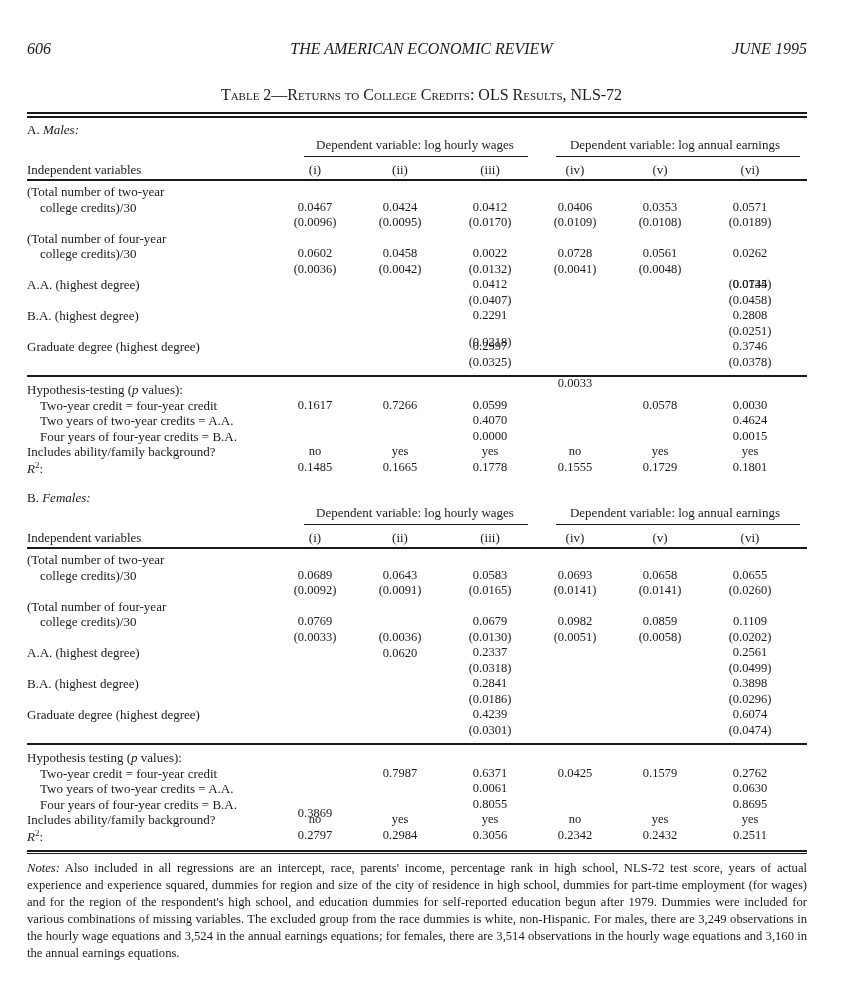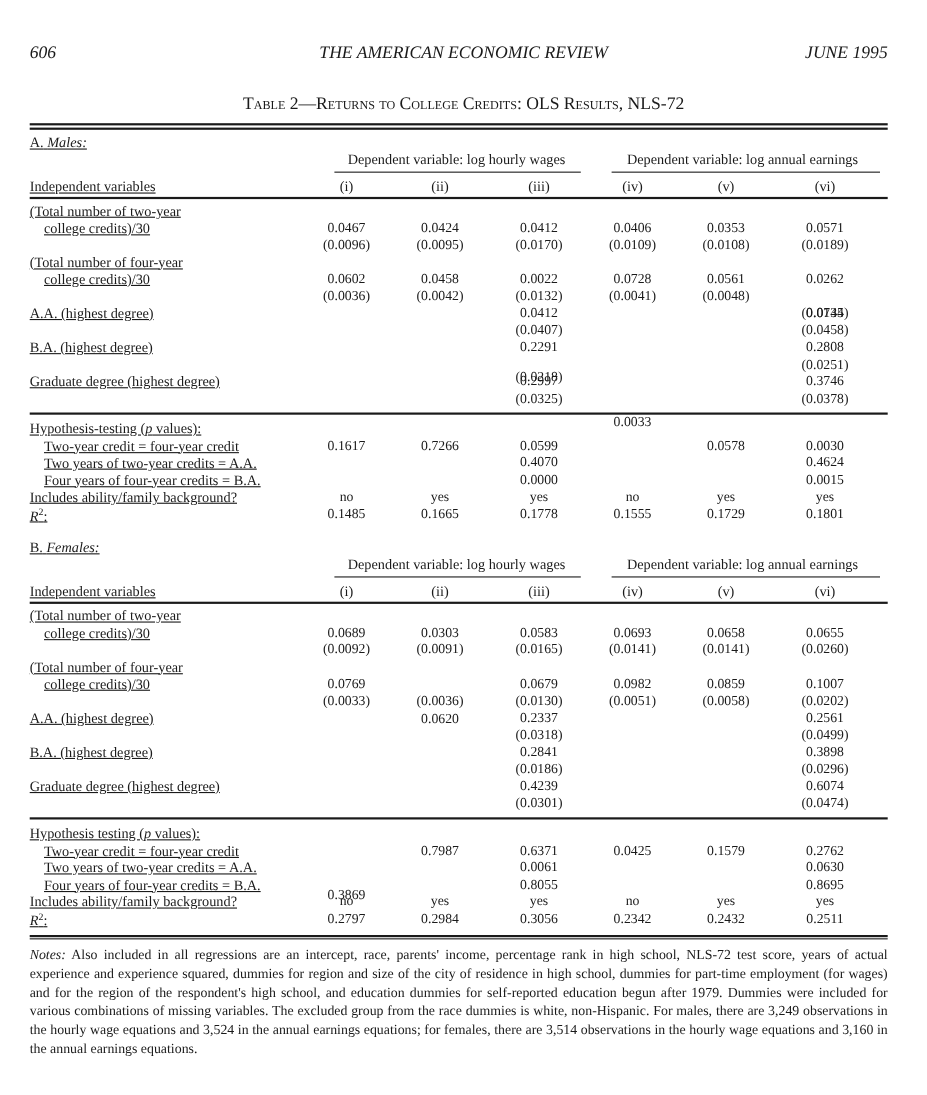--- a/index.html
+++ b/index.html
@@ -4,21 +4,21 @@
 <style>
   html, body { margin:0; padding:0; background:#fff; }
   body { width:843px; height:995px; position:relative; overflow:hidden;
          font-family:"Liberation Serif", "DejaVu Serif", serif; color:#1a1a1a; }
   .abs { position:absolute; }
   .runhead { top:40px; font-size:16px; font-style:italic; }
   .title { top:86px; left:0; width:843px; text-align:center; font-size:16px; }
   .sc { font-variant:small-caps; }
   .rule { position:absolute; left:27px; width:780px; background:#1a1a1a; height:1px; }
   .thick { height:1.5px; }
-  .t { position:absolute; font-size:13px; white-space:nowrap;text-decoration:underline; }
+  .t { position:absolute; font-size:13px; white-space:nowrap; }
   .num { position:absolute; font-size:12.5px; white-space:nowrap; text-align:center; width:70px; }
   .ital { font-style:italic; }
   .grp { position:absolute; font-size:13px; text-align:center; white-space:nowrap; }
   .grpline { position:absolute; height:1px; background:#1a1a1a; }
   .notes { position:absolute; left:27px; top:860px; width:780px; font-size:12.6px;
            line-height:17px; text-align:justify; }
 </style>
 </head>
 <body>
 
@@ -158,39 +158,39 @@
     <div class="num" style="left:280px;top:530px;font-size:13px">(i)</div>
     <div class="num" style="left:365px;top:530px;font-size:13px">(ii)</div>
     <div class="num" style="left:455px;top:530px;font-size:13px">(iii)</div>
     <div class="num" style="left:540px;top:530px;font-size:13px">(iv)</div>
     <div class="num" style="left:625px;top:530px;font-size:13px">(v)</div>
     <div class="num" style="left:715px;top:530px;font-size:13px">(vi)</div>
     <div class="rule" style="top:547px;height:1.5px"></div>
     <div class="t" style="left:27px;top:552px">(Total number of two-year</div>
     <div class="t" style="left:40px;top:567.5px">college credits)/30</div>
     <div class="num" style="left:280px;top:567.5px">0.0689</div>
-    <div class="num" style="left:365px;top:567.5px">0.0303</div>
+    <div class="num" style="left:365px;top:567.5px">0.0643</div>
     <div class="num" style="left:455px;top:567.5px">0.0583</div>
     <div class="num" style="left:540px;top:567.5px">0.0693</div>
     <div class="num" style="left:625px;top:567.5px">0.0658</div>
     <div class="num" style="left:715px;top:567.5px">0.0655</div>
     <div class="num" style="left:280px;top:583px">(0.0092)</div>
     <div class="num" style="left:365px;top:583px">(0.0091)</div>
     <div class="num" style="left:455px;top:583px">(0.0165)</div>
     <div class="num" style="left:540px;top:583px">(0.0141)</div>
     <div class="num" style="left:625px;top:583px">(0.0141)</div>
     <div class="num" style="left:715px;top:583px">(0.0260)</div>
     <div class="t" style="left:27px;top:598.5px">(Total number of four-year</div>
     <div class="t" style="left:40px;top:614px">college credits)/30</div>
     <div class="num" style="left:280px;top:614px">0.0769</div>
     <div class="num" style="left:365px;top:646px">0.0620</div>
     <div class="num" style="left:455px;top:614px">0.0679</div>
     <div class="num" style="left:540px;top:614px">0.0982</div>
     <div class="num" style="left:625px;top:614px">0.0859</div>
-    <div class="num" style="left:715px;top:614px">0.1007</div>
+    <div class="num" style="left:715px;top:614px">0.1109</div>
     <div class="num" style="left:280px;top:629.5px">(0.0033)</div>
     <div class="num" style="left:365px;top:629.5px">(0.0036)</div>
     <div class="num" style="left:455px;top:629.5px">(0.0130)</div>
     <div class="num" style="left:540px;top:629.5px">(0.0051)</div>
     <div class="num" style="left:625px;top:629.5px">(0.0058)</div>
     <div class="num" style="left:715px;top:629.5px">(0.0202)</div>
     <div class="t" style="left:27px;top:645px">A.A. (highest degree)</div>
     <div class="num" style="left:280px;top:645px"></div>
     <div class="num" style="left:365px;top:645px"></div>
     <div class="num" style="left:455px;top:645px">0.2337</div>

